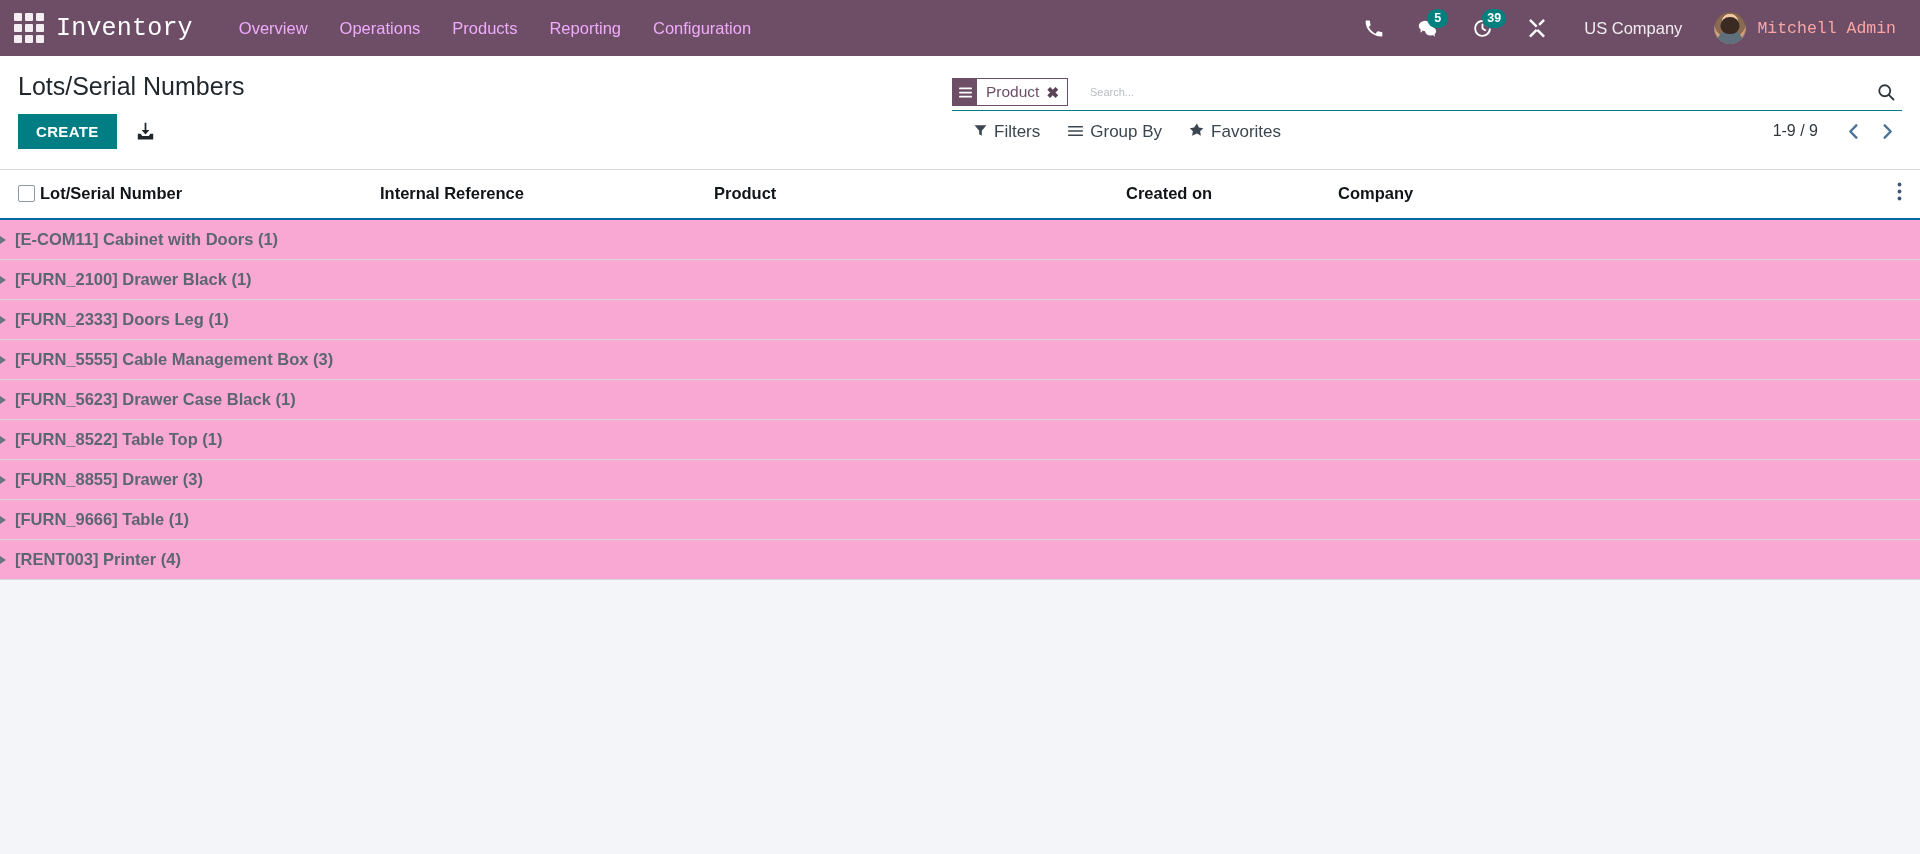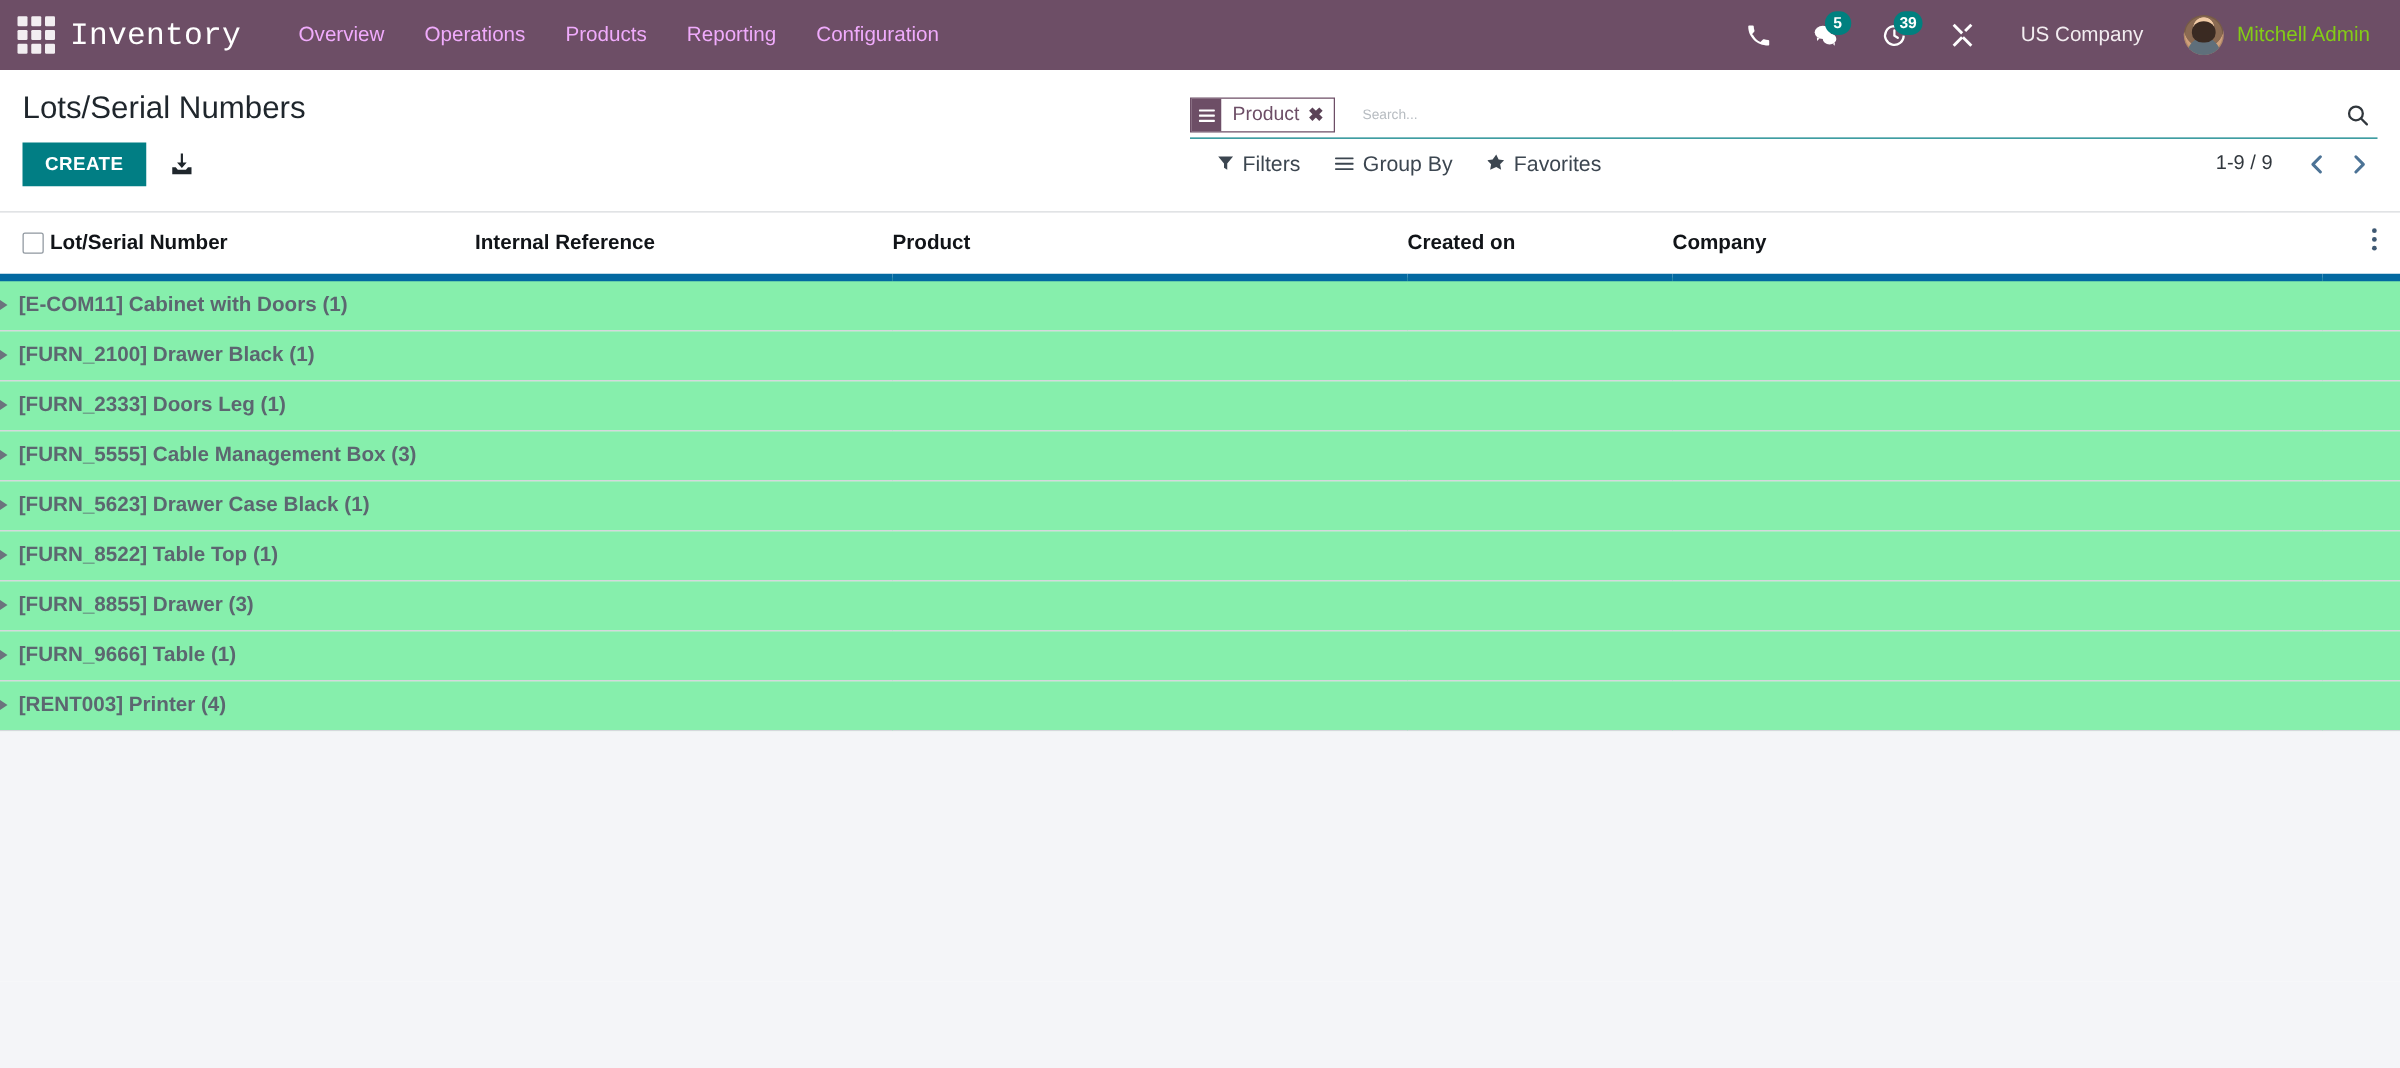--- a/index.html
+++ b/index.html
@@ -75,21 +75,21 @@
     transform: translateX(-50%);
     width: 26px; height: 20px; border-radius: 13px 13px 0 0;
     background: #5f6f7b;
   }
   #avatar::after {
     content: ""; position: absolute; left: 50%; top: 16%;
     transform: translateX(-50%);
     width: 19px; height: 17px; border-radius: 50% 50% 45% 45%;
     background: #3a2a22;
   }
-  #user-name { font-size: 16.5px; color: #84cc16; }
+  #user-name { font-size: 16.5px; color: #fca5a5; font-family: Liberation Mono, monospace; }
 
   
   #control-panel {
     background: #ffffff;
     border-bottom: 1px solid #d8dadd;
     position: relative;
     height: 114px;
   }
   #cp-title {
     position: absolute; left: 18px; top: 18px;
@@ -164,38 +164,38 @@
     width: 30px; height: 30px; display: flex;
     align-items: center; justify-content: center; cursor: pointer;
   }
 
   
   #list-view { background: #fff; }
   table { width: 100%; border-collapse: collapse; table-layout: fixed; }
   thead th {
     font-size: 16.5px; font-weight: 700; color: #111418;
     text-align: left; padding: 12px 0 13px 0;
-    border-bottom: 6px solid #0369a1;
+    border-bottom: 2px solid #0369a1;
     background: #fff;
     white-space: nowrap;
   }
   th.col-check { width: 40px; padding-left: 18px; }
   th.col-lot   { width: 340px; }
   th.col-ref   { width: 334px; }
   th.col-prod  { width: 412px; }
   th.col-created { width: 212px; }
   th.col-company { width: 520px; }
   th.col-opt { width: 62px; text-align: right; padding-right: 18px; }
   #select-all-checkbox {
     width: 17px; height: 17px; border: 1px solid #8f979f;
     background: #fff; border-radius: 2px; display: block; cursor: pointer;
   }
   #optional-columns-toggle { cursor: pointer; display: inline-block; }
 
-  tr.group-row { background: #86efac; cursor: pointer; }
+  tr.group-row { background: #f9a8d4; cursor: pointer; }
   tr.group-row td {
     border-bottom: 1px solid #d5d8dc;
     padding: 10px 0 10px 0;
     font-size: 16.5px; font-weight: 700; color: #5c6670;
     height: 37.5px;
   }
   td.group-cell { padding-left: 18px; }
   .caret {
     display: inline-block; width: 0; height: 0;
     border-left: 6px solid #6b747d;

